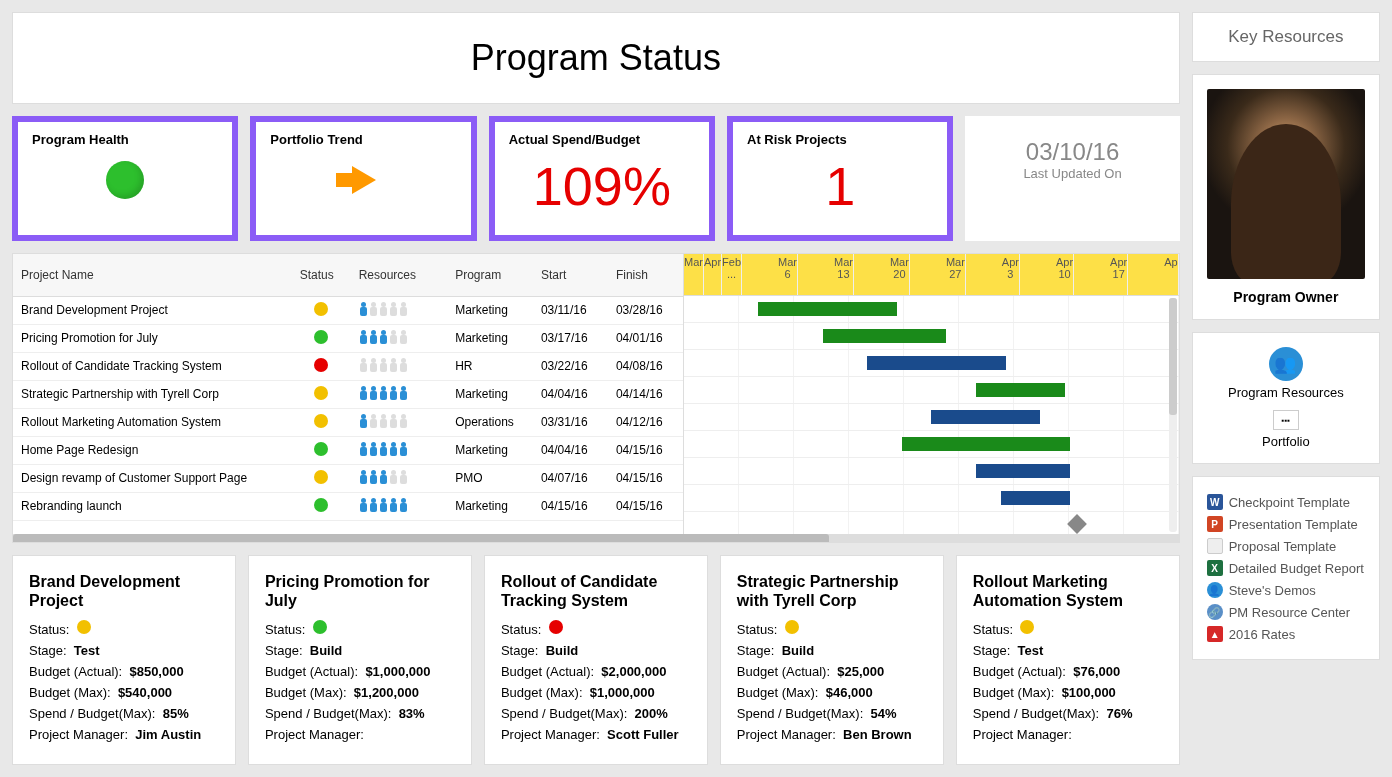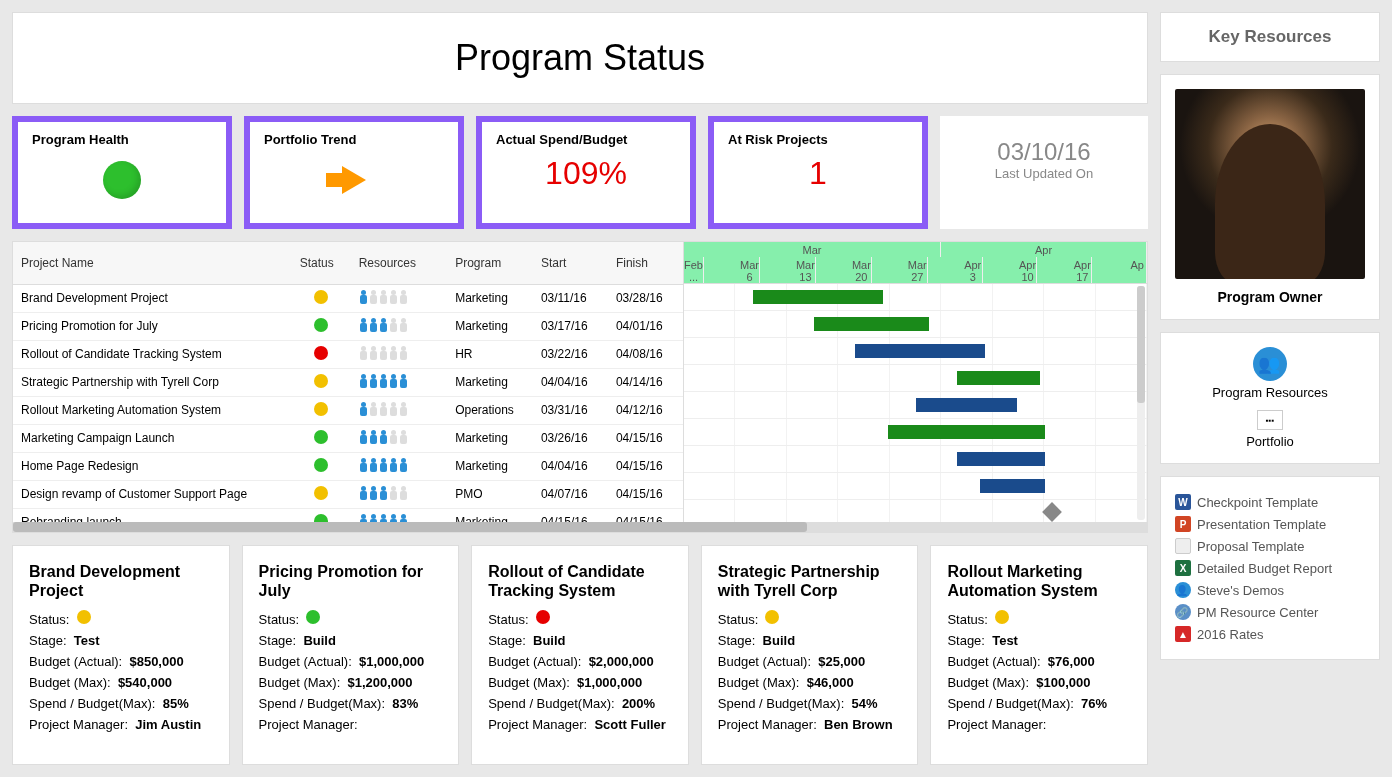--- a/index.html
+++ b/index.html
@@ -6,21 +6,21 @@
 body { font-family: Arial, Helvetica, sans-serif; background: #e8e8e8; width: 1392px; height: 777px; overflow: hidden; }
 .container { display: flex; gap: 12px; padding: 12px; height: 100%; }
 .main { flex: 1; display: flex; flex-direction: column; gap: 12px; }
 .sidebar { width: 220px; display: flex; flex-direction: column; gap: 12px; }
 .panel { background: #fff; border: 1px solid #ddd; }
 .title-panel { text-align: center; padding: 24px; }
 .title-panel h1 { font-size: 36px; font-weight: normal; }
 .kpi-row { display: flex; gap: 12px; }
 .kpi-card { flex: 1; background: #fff; border: 6px solid #8b5cf6; padding: 10px 14px 18px; }
 .kpi-card .kl { font-size: 13px; font-weight: bold; margin-bottom: 8px; }
-.kpi-card .kv-big { font-size: 32px; color: #e60000; text-align: center; font-weight: normal; }
+.kpi-card .kv-big { font-size: 54px; color: #e60000; text-align: center; font-weight: normal; }
 .kpi-card .kv-date { font-size: 24px; color: #888; text-align: center; }
 .kpi-card .kv-sub { font-size: 13px; color: #888; text-align: center; }
 .kpi-center { display:flex; justify-content:center; align-items:center; height:50px; }
 .dot-lg { width: 38px; height: 38px; border-radius: 50%; background: #2dbf2d; box-shadow: inset -3px -3px 6px rgba(0,0,0,0.15); }
 .arrow-right { width: 0; height: 0; border-top: 14px solid transparent; border-bottom: 14px solid transparent; border-left: 24px solid #ff9900; position: relative; }
 .arrow-right::before { content:''; position:absolute; left:-40px; top:-7px; width:18px; height:14px; background:#ff9900; }
 .grid-panel { background:#fff; border:1px solid #ddd; overflow:hidden; position:relative; }
 .grid-wrap { display:flex; height: 280px; }
 .grid-left { width: 670px; overflow:hidden; }
 .grid-left table { width: 100%; border-collapse: collapse; font-size: 12px; }
@@ -30,21 +30,21 @@
 .dot-green { background:#2dbf2d; }
 .dot-yellow { background:#f2c000; }
 .dot-red { background:#e60000; }
 .res-icons { display:inline-flex; gap:1px; }
 .person { width:9px; height:14px; display:inline-block; position:relative; }
 .person::before { content:''; position:absolute; top:0; left:2px; width:5px; height:5px; border-radius:50%; background:currentColor; }
 .person::after { content:''; position:absolute; top:5px; left:1px; width:7px; height:9px; border-radius:2px; background:currentColor; }
 .p-on { color:#2a8fd6; }
 .p-off { color:#ddd; }
 .gantt { flex:1; border-left:1px solid #ddd; position:relative; overflow:hidden; }
-.gantt-head { height:42px; display:flex; flex-direction:column; border-bottom:1px solid #ddd; background:#86efac; font-size:11px; }
+.gantt-head { height:42px; display:flex; flex-direction:row; border-bottom:1px solid #ddd; background:#fde047; font-size:11px; }
 .gantt-months { flex:1; display:flex; }
 .gantt-months div { flex:1; text-align:center; border-right:1px solid #eee; padding-top:2px; color:#555; }
 .gantt-days { flex:1; display:flex;gap:36px; }
 .gantt-days div { flex:1; text-align:center; border-right:1px solid #eee; padding-top:2px; color:#555; font-size:11px; }
 .gantt-body { position:relative; }
 .gantt-row { height:27px; border-bottom:1px solid #eee; position:relative; }
 .gantt-bar { position:absolute; top:6px; height:14px; }
 .bar-green { background:#1a8a1a; }
 .bar-navy { background:#1a4b8c; }
 .diamond { position:absolute; top:5px; width:14px; height:14px; background:#888; transform:rotate(45deg); }
@@ -53,21 +53,21 @@
 .hscroll { height:10px; background:#ddd; position:relative; }
 .hscroll .thumb { position:absolute; left:0; width:70%; height:100%; background:#bbb; border-radius:3px; }
 .vscroll { position:absolute; right:2px; top:44px; width:8px; height:234px; background:#eee; border-radius:3px; }
 .vscroll .thumb { position:absolute; top:0; width:100%; height:50%; background:#ccc; border-radius:3px; }
 .cards-row { display:flex; gap:12px; flex:1; }
 .project-card { flex:1; background:#fff; border:1px solid #ddd; padding:16px; font-size:13px; overflow:hidden; }
 .project-card h3 { font-size:16px; margin-bottom:10px; line-height:1.2; min-height:38px; }
 .project-card .row { margin:6px 0; }
 .project-card .row b { font-weight:bold; }
 .sidebar .panel { padding:14px; }
-.key-title { font-size:17px; font-weight:bold; color:#666; text-align:center; }
+.key-title { font-size:17px; font-weight:normal; color:#666; text-align:center; }
 .owner-img { width:100%; height:190px; background: radial-gradient(circle at 50% 30%, #d4a373 0%, #8b6544 18%, #3a2a1a 38%, #1a1410 55%), #222; border-radius:2px; margin-bottom:10px; position:relative; overflow:hidden; }
 .owner-img::before { content:''; position:absolute; top:55px; left:50%; transform:translateX(-50%); width:60px; height:72px; background:#d9a777; border-radius:50% 50% 45% 45%; }
 .owner-img::after { content:''; position:absolute; top:35px; left:50%; transform:translateX(-50%); width:110px; height:160px; background:#3b2617; border-radius:50% 50% 20% 20%; z-index:-0; }
 .owner-label { text-align:center; font-weight:bold; font-size:14px; }
 .res-links { text-align:center; font-size:13px; }
 .res-ico-big { width:34px; height:34px; border-radius:50%; background:#2a8fd6; margin:0 auto 4px; display:flex; align-items:center; justify-content:center; color:#fff; font-size:18px; }
 .res-portfolio { width:26px; height:20px; background:#fff; border:1px solid #ccc; margin:10px auto 4px; display:flex; align-items:center; justify-content:center; font-size:8px; }
 .doc-list { font-size:13px; }
 .doc-list .doc-row { display:flex; align-items:center; gap:6px; padding:3px 0; cursor:pointer; }
 .doc-ico { width:16px; height:16px; display:inline-flex; align-items:center; justify-content:center; font-size:10px; color:#fff; border-radius:2px; font-weight:bold; flex-shrink:0; }
@@ -196,34 +196,20 @@
                       <span class="person p-off"></span>
                       <span class="person p-off"></span>
                       <span class="person p-off"></span>
                       <span class="person p-off"></span>
                     </span></td>
     <td>Operations</td>
     <td>03/31/16</td>
     <td>04/12/16</td>
                 </tr>
                 <tr>
-    <td>Marketing Campaign Launch</td>
-    <td style="text-align:center"><span class="dot-sm dot-green"></span></td>
-    <td><span class="res-icons">
-                      <span class="person p-on"></span>
-                      <span class="person p-on"></span>
-                      <span class="person p-on"></span>
-                      <span class="person p-off"></span>
-                      <span class="person p-off"></span>
-                    </span></td>
-    <td>Marketing</td>
-    <td>03/26/16</td>
-    <td>04/15/16</td>
-                </tr>
-                <tr>
     <td>Home Page Redesign</td>
     <td style="text-align:center"><span class="dot-sm dot-green"></span></td>
     <td><span class="res-icons">
                       <span class="person p-on"></span>
                       <span class="person p-on"></span>
                       <span class="person p-on"></span>
                       <span class="person p-on"></span>
                       <span class="person p-on"></span>
                     </span></td>
     <td>Marketing</td>

